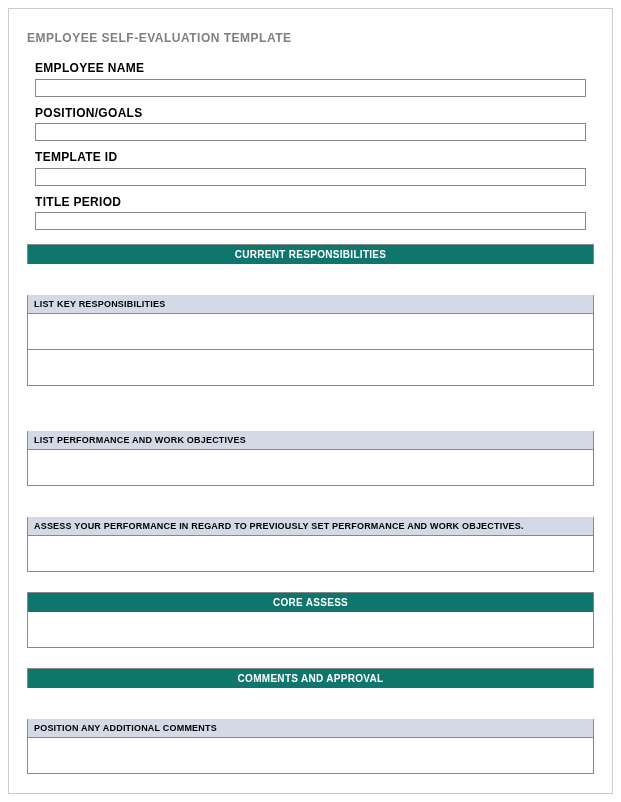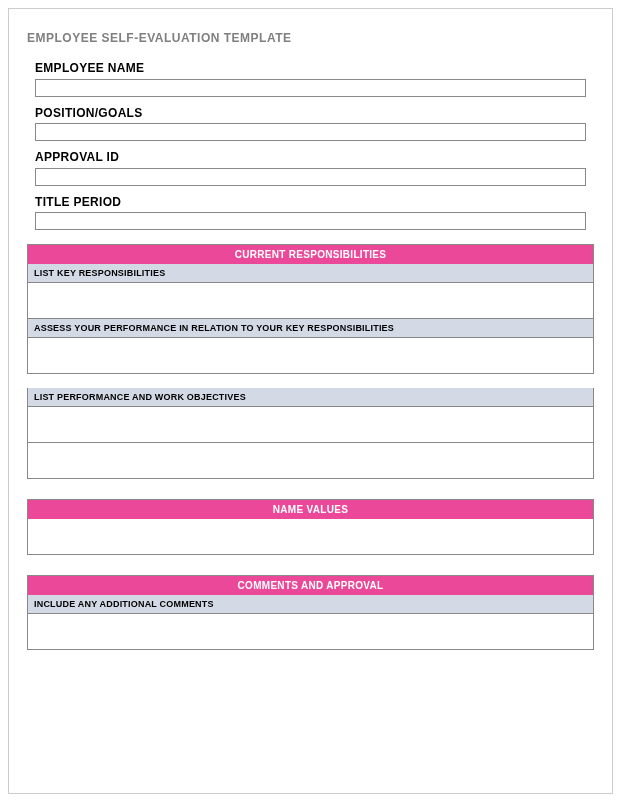--- a/index.html
+++ b/index.html
@@ -40,21 +40,21 @@
     }
     .field-input {
       width: 100%;
       height: 18px;
       border: 1px solid #888;
       background: #fff;
       font-size: 10px;
       padding: 0 3px;
     }
     .section-header {
-      background: #ec4899;
+      background: #0f766e;
       color: #fff;
       font-size: 10px;
       font-weight: bold;
       text-align: center;
       padding: 4px 16px;
       letter-spacing: 0.3px;
       margin-top: 6px;
       border: 1px solid #888;
       border-bottom: none;
     }
@@ -63,20 +63,21 @@
     }
     .sub-label {
       background: #d3d9e5;
       border: 1px solid #888;
       border-top: none;
       font-size: 9px;
       font-weight: bold;
       color: #000;
       letter-spacing: 0.2px;
       padding: 4px 6px;
+      margin-top: 31px;
     }
     .text-area {
       width: 100%;
       height: 36px;
       border: 1px solid #888;
       border-top: none;
       background: #fff;
       font-size: 10px;
       padding: 3px;
       resize: none;
@@ -96,49 +97,49 @@
     <div class="field-label">EMPLOYEE NAME</div>
     <input type="text" class="field-input" value="" style="">
   </div>
 
   <div class="field-group">
     <div class="field-label">POSITION/GOALS</div>
     <input type="text" class="field-input" value="" style="">
   </div>
 
   <div class="field-group">
-    <div class="field-label">APPROVAL ID</div>
+    <div class="field-label">TEMPLATE ID</div>
     <input type="text" class="field-input" value="" style="">
   </div>
 
 
   <div class="field-group">
     <div class="field-label">TITLE PERIOD</div>
     <input type="text" class="field-input" value="" style="">
   </div>
 
 
   <div class="section-header first">CURRENT RESPONSIBILITIES</div>
   <div class="sub-label">LIST KEY RESPONSIBILITIES</div>
   <textarea class="text-area" style=""></textarea>
-  <div class="sub-label">ASSESS YOUR PERFORMANCE IN RELATION TO YOUR KEY RESPONSIBILITIES</div>
   <textarea class="text-area" style=""></textarea>
 
   <div class="section-gap"></div>
 
   <div class="sub-label">LIST PERFORMANCE AND WORK OBJECTIVES</div>
   <textarea class="text-area" style=""></textarea>
+  <div class="sub-label">ASSESS YOUR PERFORMANCE IN REGARD TO PREVIOUSLY SET PERFORMANCE AND WORK OBJECTIVES.</div>
   <textarea class="text-area" style=""></textarea>
 
   <div class="section-gap"></div>
 
-  <div class="section-header">NAME VALUES</div>
+  <div class="section-header">CORE ASSESS</div>
   <textarea class="text-area" style=""></textarea>
 
   <div class="section-gap"></div>
 
   <div class="section-header">COMMENTS AND APPROVAL</div>
-  <div class="sub-label">INCLUDE ANY ADDITIONAL COMMENTS</div>
+  <div class="sub-label">POSITION ANY ADDITIONAL COMMENTS</div>
   <textarea class="text-area" style=""></textarea>
 
   <div class="section-gap"></div>
 
 </div>
 
 </body></html>

